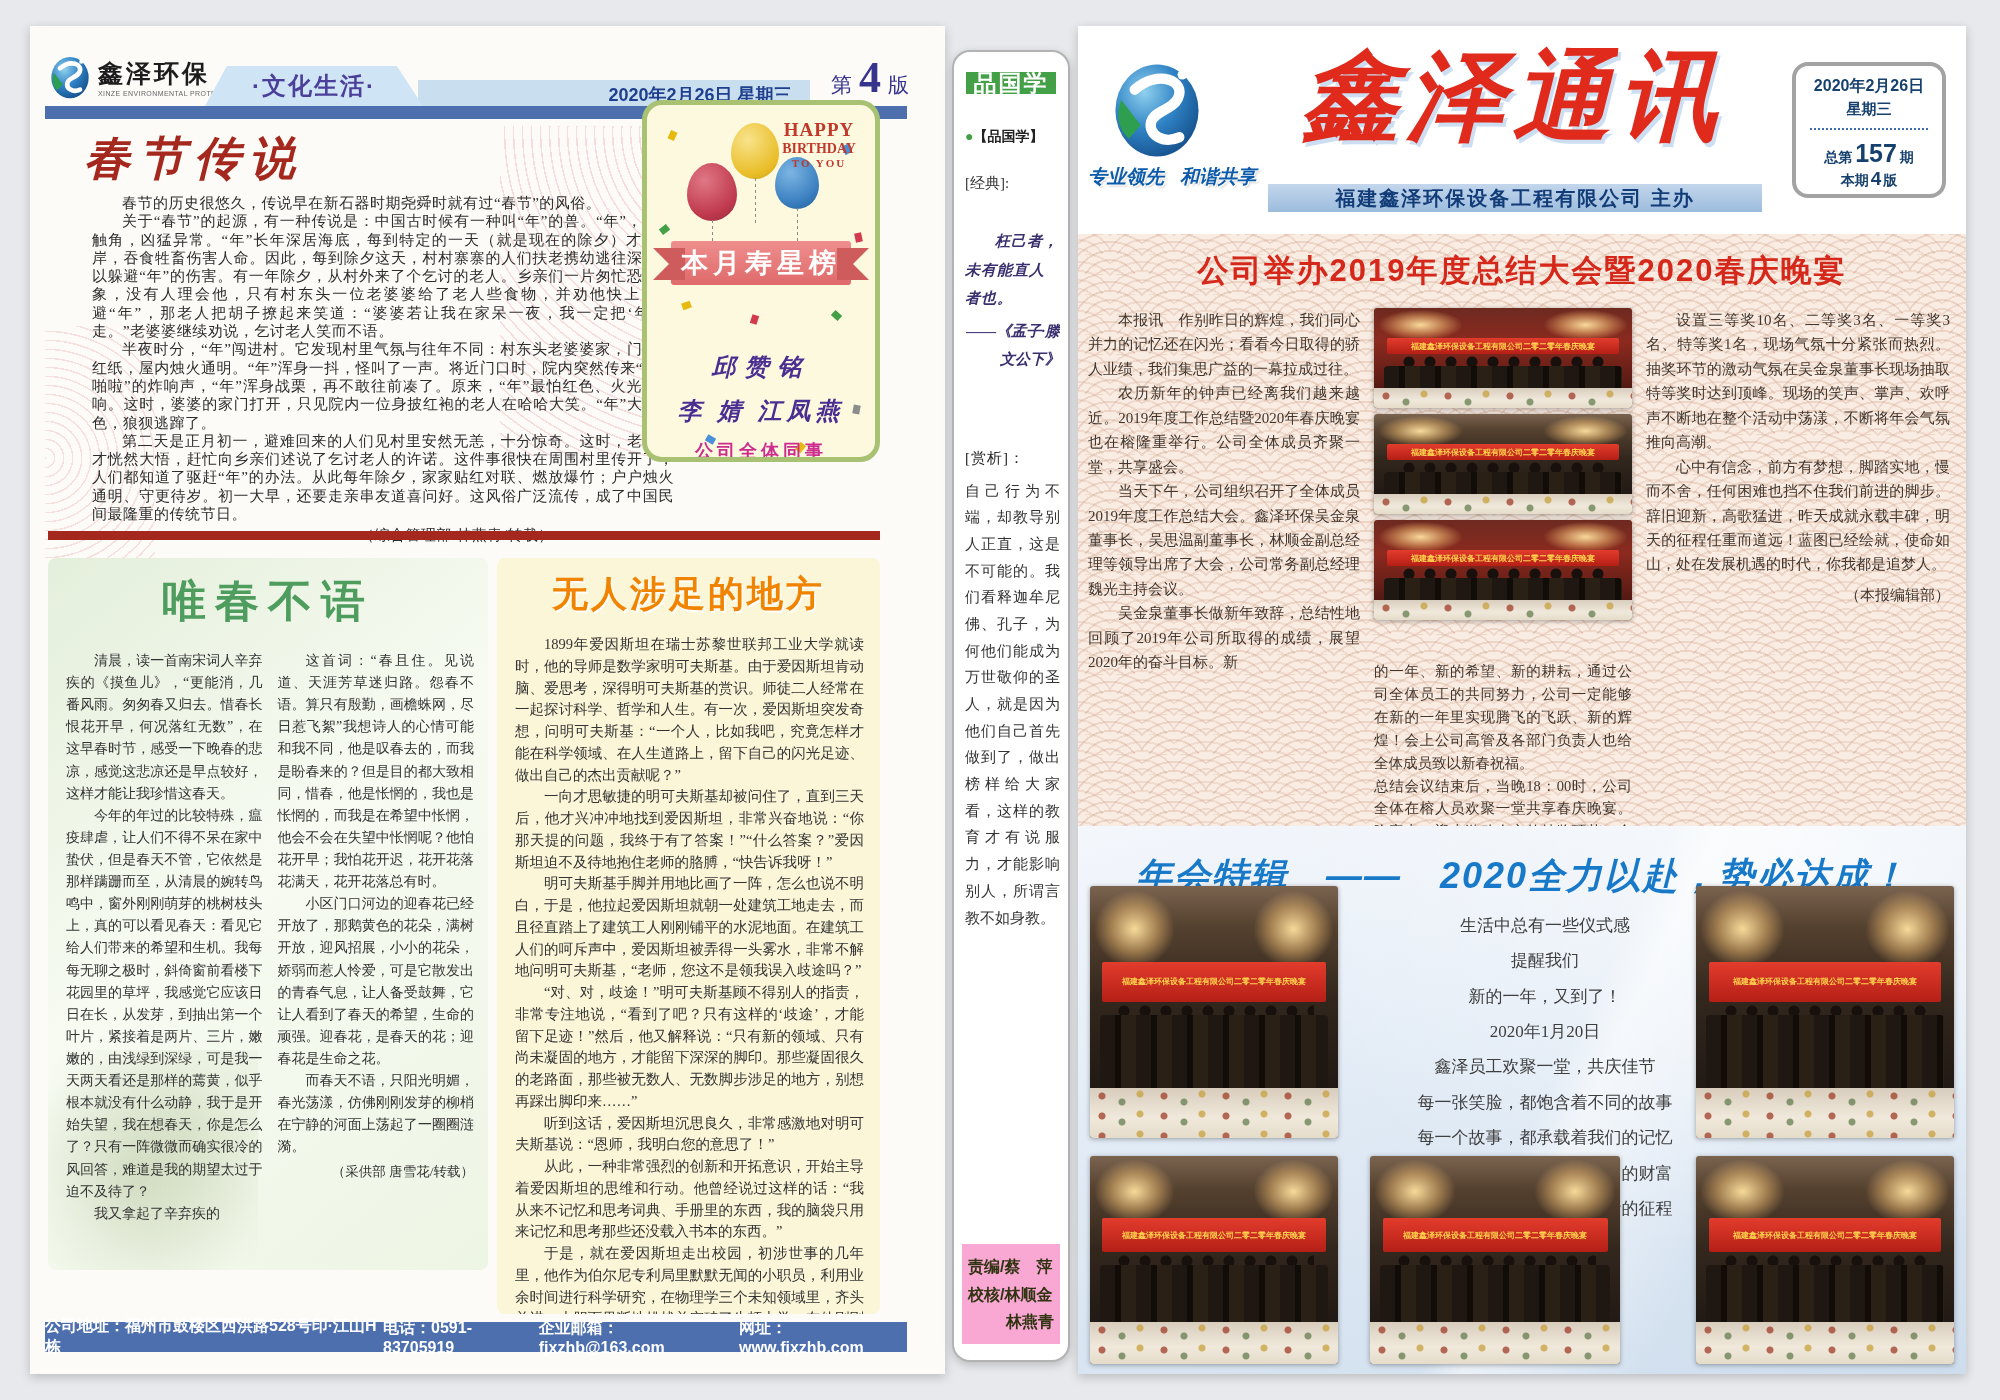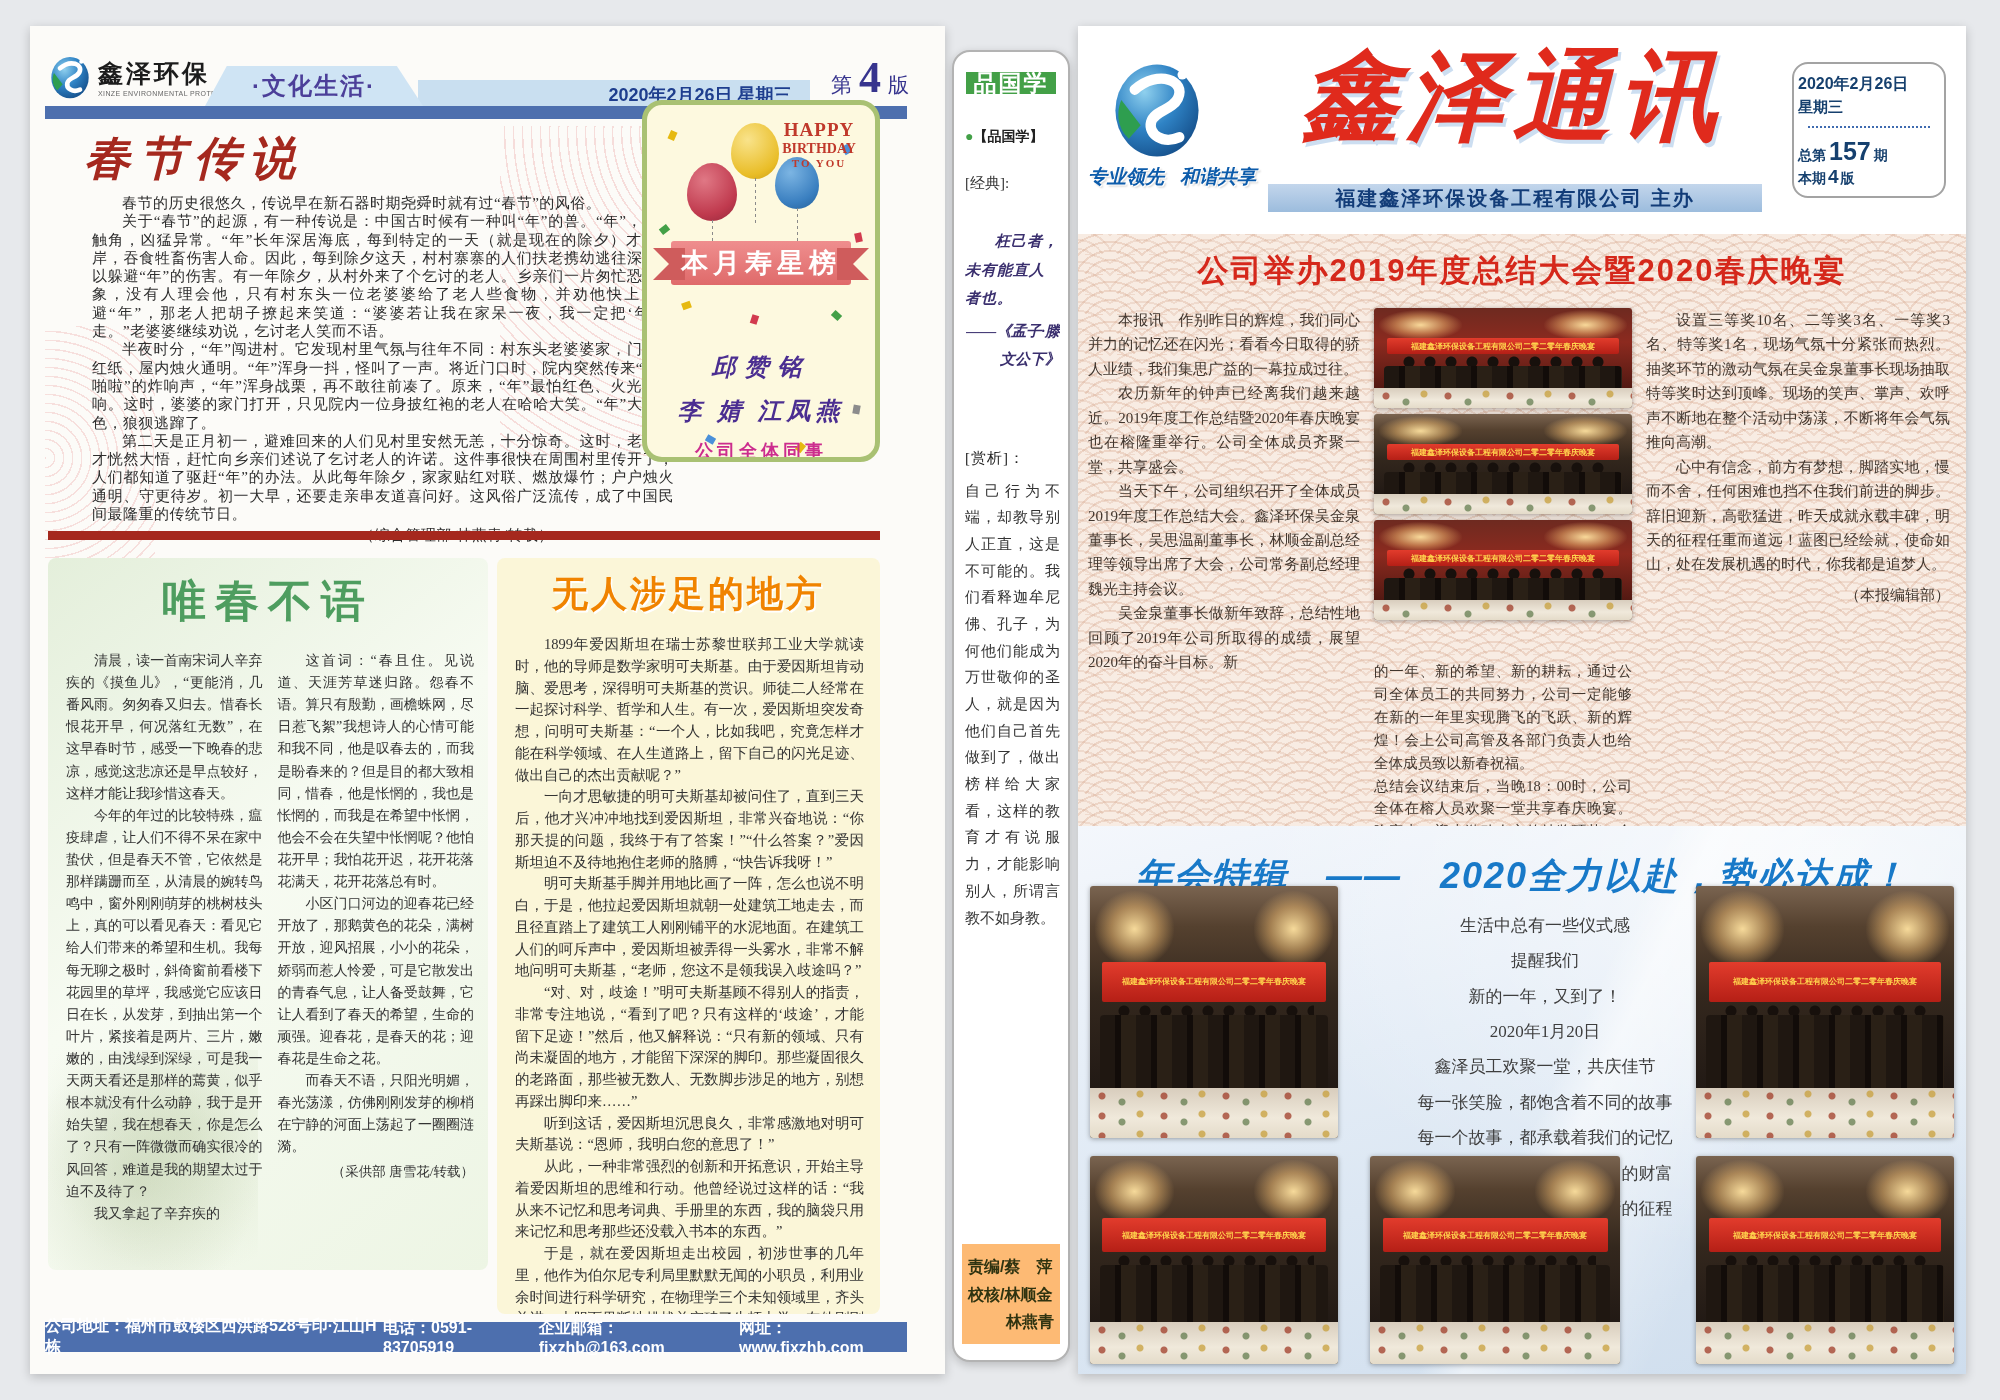--- a/index.html
+++ b/index.html
@@ -106,39 +106,39 @@
   .gx-badge{position:absolute;left:12px;top:20px;width:90px;height:22px;background:#43a047;color:#fff;
             display:flex;align-items:center;justify-content:center;font:bold 23px "Liberation Sans",sans-serif;letter-spacing:2px;}
   .gx-body{position:absolute;top:76px;left:11px;right:8px;bottom:120px;overflow:hidden;}
   .gx-bullet{font:bold 14px "Liberation Sans",sans-serif;color:#222;margin-bottom:28px;}
   .gx-dot{color:#43a047;}
   .gx-label{font-size:15px;color:#333;margin-bottom:34px;}
   .gx-classic{font:italic bold 15px "Liberation Serif",serif;color:#3a2f6e;line-height:1.9;letter-spacing:1px;text-indent:2em;}
   .gx-source{font:italic bold 15px "Liberation Serif",serif;color:#3a2f6e;line-height:1.9;margin:4px 0 75px;text-align:right;}
   .gx-alabel{font-size:15px;color:#222;margin-bottom:10px;letter-spacing:1px;}
   .gx-atext{font-size:15px;line-height:1.78;text-align:justify;color:#333;}
-  .gx-editors{position:absolute;left:8px;right:8px;bottom:16px;background:#fdba74;padding:9px 6px;
+  .gx-editors{position:absolute;left:8px;right:8px;bottom:16px;background:#f9a8d4;padding:9px 6px;
               font:bold 16px "Liberation Sans",sans-serif;color:#2f3310;line-height:1.7;}
   .gx-editors .r{text-align:right;}
 
   
   .rp-mast{position:absolute;left:0;top:0;right:0;height:208px;background:#fff;}
   .rp-logo{position:absolute;left:34px;top:34px;width:90px;height:98px;}
   .rp-logo svg{width:90px;height:98px;}
   .rp-slogans{position:absolute;left:10px;top:138px;display:flex;gap:16px;}
   .rp-slogans span{font:italic bold 19px "Liberation Sans",sans-serif;color:#0d5cab;
                    text-shadow:1px 1px 0 #fff,2px 2px 2px rgba(0,0,0,.18);}
   .rp-title{position:absolute;left:150px;top:6px;width:570px;text-align:center;
             font:italic bold 98px "Liberation Serif",serif;color:#e02a1c;letter-spacing:8px;
             text-shadow:3px 4px 0 rgba(110,160,215,.35);}
   .rp-pub{position:absolute;left:190px;top:158px;width:494px;height:28px;
           background:linear-gradient(180deg,#c3d6ec,#9cbcdd);color:#123c78;
           font:bold 20px "Liberation Sans",sans-serif;display:flex;align-items:center;justify-content:center;letter-spacing:2px;}
-  .rp-info{position:absolute;left:714px;top:36px;width:154px;height:136px;border:2px solid #a3a3a3;border-radius:16px;
-           background:#fff;padding:10px 4px 4px;color:#16406e;font-family:"Liberation Sans",sans-serif;}
+  .rp-info{position:absolute;left:714px;top:36px;width:154px;height:136px;border:4px solid #a3a3a3;border-radius:16px;
+           background:#fff;padding:10px 4px 4px;text-align:center;color:#16406e;font-family:"Liberation Sans",sans-serif;}
   .rp-info .d1{font-weight:bold;font-size:16px;}
   .rp-info .d2{font-weight:bold;font-size:15px;margin-top:3px;}
   .rp-info .dots{border-top:2px dotted #3f6bb0;margin:9px 10px;}
   .rp-info .issue,.rp-info .pages{font-weight:bold;font-size:14px;}
   .rp-info .issue b{font-size:25px;padding:0 3px;}
   .rp-info .pages b{font-size:19px;padding:0 2px;}
 
   
   .rp-pattern{position:absolute;left:0;top:208px;right:0;height:592px;background-color:#f8ece3;
     background-image:

